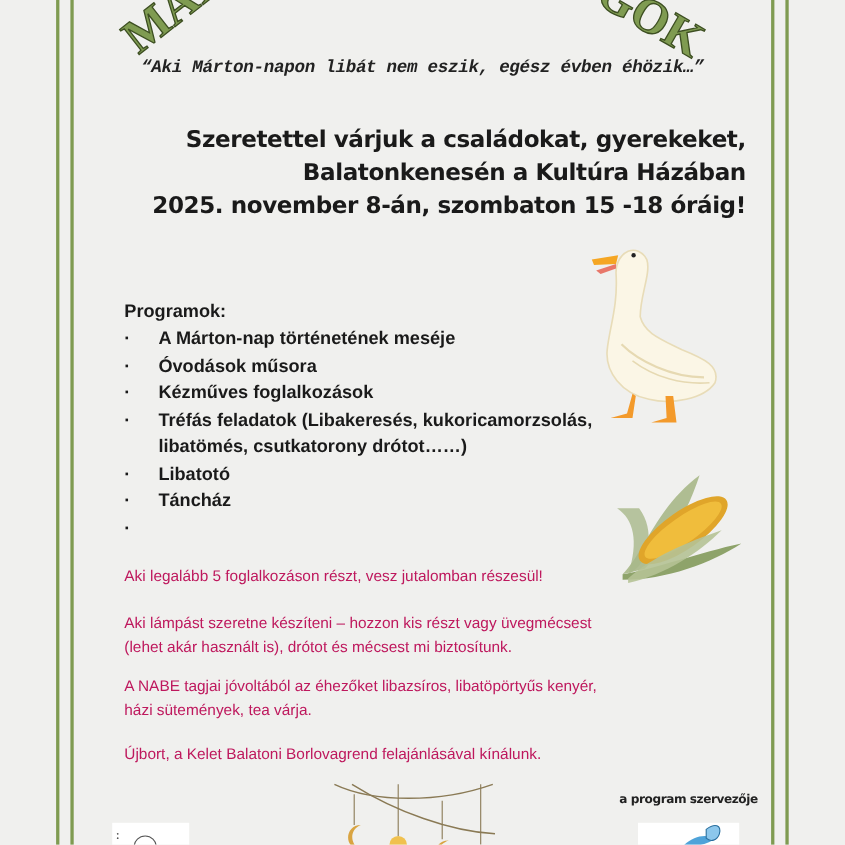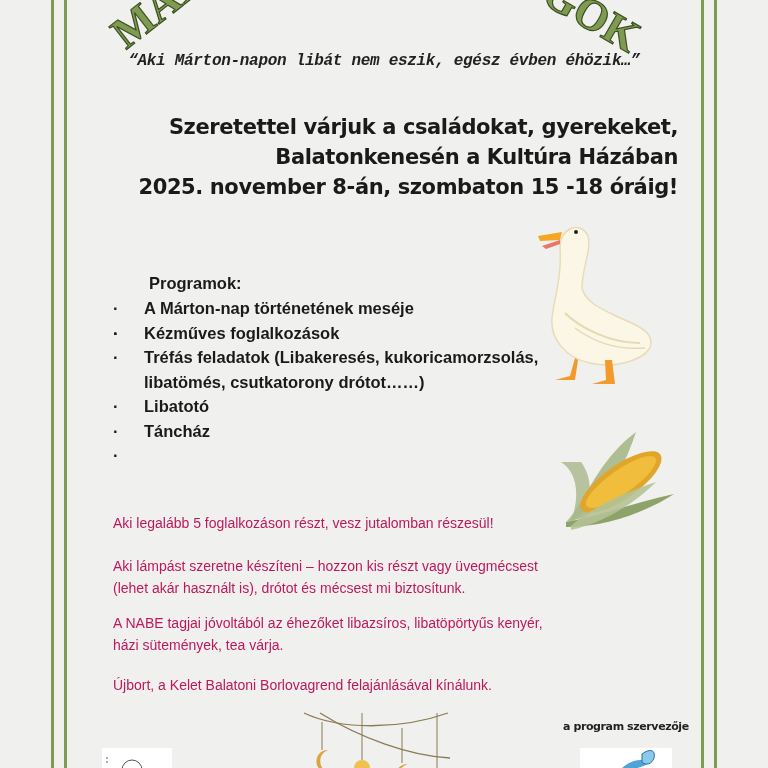--- a/index.html
+++ b/index.html
@@ -19,21 +19,21 @@
       font-family: Liberation Mono, monospace;
       letter-spacing: -0.3px;
     }
     .headline {
       position: absolute; top: 112px; left: 90px; width: 588px; text-align: right;
       font-family: "DejaVu Sans", sans-serif; font-weight: bold; font-size: 21px; line-height: 30px;
       color: #1a1a1a;
     }
     .headline div { white-space: nowrap; letter-spacing: -0.4px; }
     .programs { position: absolute; top: 272px; left: 113px; font-weight: bold; font-size: 16.5px; color: #1a1a1a; }
-    .programs .heading { line-height: 22px; height: 24px; margin-left: 36px; }
+    .programs .heading { line-height: 22px; height: 24px; }
     .prog-item { position: relative; padding-left: 31px; line-height: 24.5px; }
     .prog-item .bullet { position: absolute; left: 0; top: 0; width: 31px; }
     .prog-item .txt { white-space: nowrap; }
     .para {
       position: absolute; left: 113px; font-size: 14px; line-height: 21.5px; color: #be185d; white-space: nowrap;
     }
     .goose { position: absolute; left: 520px; top: 208px; width: 140px; height: 180px; }
     .corn { position: absolute; left: 556px; top: 422px; width: 120px; height: 112px; }
     .organizer {
       position: absolute; top: 720px; left: 563px; font-size: 11px; font-weight: bold; color: #222;
@@ -93,20 +93,21 @@
 </svg>
 
 <div class="programs">
   <div class="heading">Programok:</div>
   <div class="prog-item">
     <span class="bullet">·</span>
     <span class="txt">A Márton-nap történetének meséje</span>
   </div>
   <div class="prog-item">
     <span class="bullet">·</span>
+    <span class="txt">Óvodások műsora</span>
   </div>
   <div class="prog-item">
     <span class="bullet">·</span>
     <span class="txt">Kézműves foglalkozások</span>
   </div>
   <div class="prog-item">
     <span class="bullet">·</span>
     <span class="txt">Tréfás feladatok (Libakeresés, kukoricamorzsolás,</span><br>
     <span class="txt">libatömés, csutkatorony drótot……)</span>
   </div>

